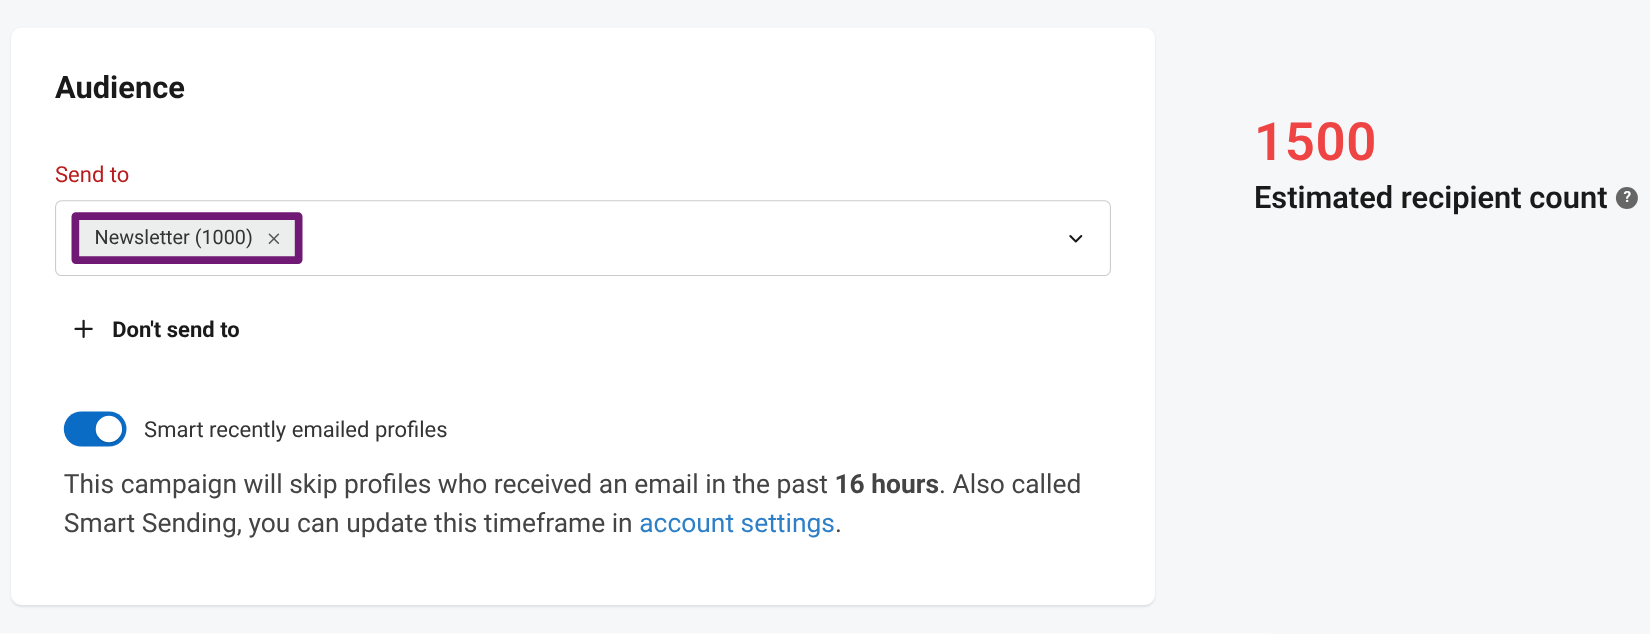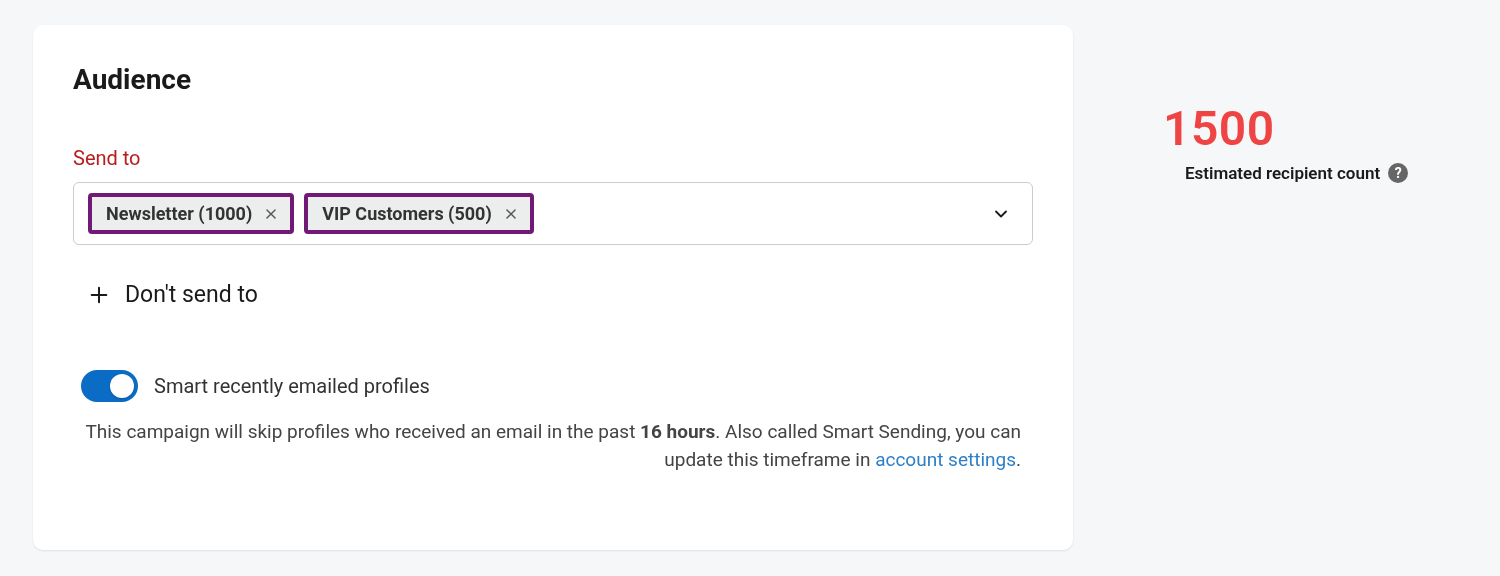--- a/index.html
+++ b/index.html
@@ -9,21 +9,21 @@
     }
     body {
       font-family: -apple-system, BlinkMacSystemFont, 'Segoe UI', Roboto, Helvetica, Arial, sans-serif;
       background: #f6f7f8;
       width: 1500px;
       height: 576px;
       overflow: hidden;
     }
     .container {
       display: flex;
-      padding: 25px 33px;
+      padding: 25px 10px;
       gap: 90px;
     }
     .card {
       background: #ffffff;
       border-radius: 10px;
       box-shadow: 0 1px 3px rgba(0,0,0,0.04), 0 1px 2px rgba(0,0,0,0.06);
       width: 1040px;
       padding: 38px 40px 40px 40px;
       min-height: 525px;
     }
@@ -48,29 +48,28 @@
       justify-content: space-between;
       cursor: pointer;
     }
     .chips {
       display: flex;
       align-items: center;
       gap: 10px;
     }
     .chip {
       background: #eceeee;
-      border: 4px solid #701a75;
+      border: 7px solid #701a75;
       border-radius: 4px;
       padding: 6px 10px 6px 14px;
       display: inline-flex;
       align-items: center;
       gap: 10px;
       font-size: 18px;
       color: #333333;
-      font-weight: bold;
     }
     .chip .remove {
       display: inline-flex;
       align-items: center;
       justify-content: center;
       width: 18px;
       height: 18px;
       color: #555555;
       cursor: pointer;
     }
@@ -105,22 +104,22 @@
       justify-content: center;
       width: 24px;
       height: 24px;
       color: #1a1a1a;
     }
     .plus-icon svg {
       width: 22px;
       height: 22px;
     }
     .dont-send-label {
-      font-size: 23px;
-      font-weight: 400;
+      font-size: 20px;
+      font-weight: 700;
       color: #1a1a1a;
     }
     .toggle-row {
       display: flex;
       align-items: center;
       gap: 16px;
       margin-top: 60px;
       margin-left: 8px;
     }
     .toggle {
@@ -142,25 +141,24 @@
       border-radius: 50%;
       box-shadow: 0 1px 2px rgba(0,0,0,0.2);
     }
     .toggle-label {
       font-size: 20px;
       color: #333333;
     }
     .description {
       margin-top: 16px;
       margin-left: 8px;
-      font-size: 19px;
+      font-size: 24px;
       color: #444444;
       line-height: 1.5;
       max-width: 940px;
-      text-align: right;
     }
     .description .bold {
       font-weight: 700;
     }
     .description .link {
       color: #2d7fc7;
       cursor: pointer;
     }
     
     .summary {
@@ -173,24 +171,23 @@
       line-height: 1;
       letter-spacing: 0.5px;
     }
     .count-label-row {
       display: flex;
       align-items: center;
       gap: 8px;
       margin-top: 10px;
     }
     .count-label {
-      font-size: 17px;
+      font-size: 28px;
       font-weight: 600;
       color: #1a1a1a;
-      margin-left: 22px;
     }
     .help-icon {
       display: inline-flex;
       align-items: center;
       justify-content: center;
       width: 20px;
       height: 20px;
       border-radius: 50%;
       background: #666666;
       color: #ffffff;
@@ -206,29 +203,20 @@
 
   <div class="card">
     <h2 class="card-title">Audience</h2>
 
     <div class="field-label">Send to</div>
 
     <div class="multiselect">
       <div class="chips">
         <span class="chip">
           <span>Newsletter (1000)</span>
-          <span class="remove">
-            <svg viewBox="0 0 24 24" fill="none" stroke="currentColor" stroke-width="2.4" stroke-linecap="round">
-                <line x1="5" y1="5" x2="19" y2="19"></line>
-                <line x1="19" y1="5" x2="5" y2="19"></line>
-              </svg>
-          </span>
-        </span>
-        <span class="chip">
-          <span>VIP Customers (500)</span>
           <span class="remove">
             <svg viewBox="0 0 24 24" fill="none" stroke="currentColor" stroke-width="2.4" stroke-linecap="round">
                 <line x1="5" y1="5" x2="19" y2="19"></line>
                 <line x1="19" y1="5" x2="5" y2="19"></line>
               </svg>
           </span>
         </span>
       </div>
       <span class="chevron">
         <svg viewBox="0 0 24 24" fill="none" stroke="currentColor" stroke-width="2.2" stroke-linecap="round" stroke-linejoin="round">

